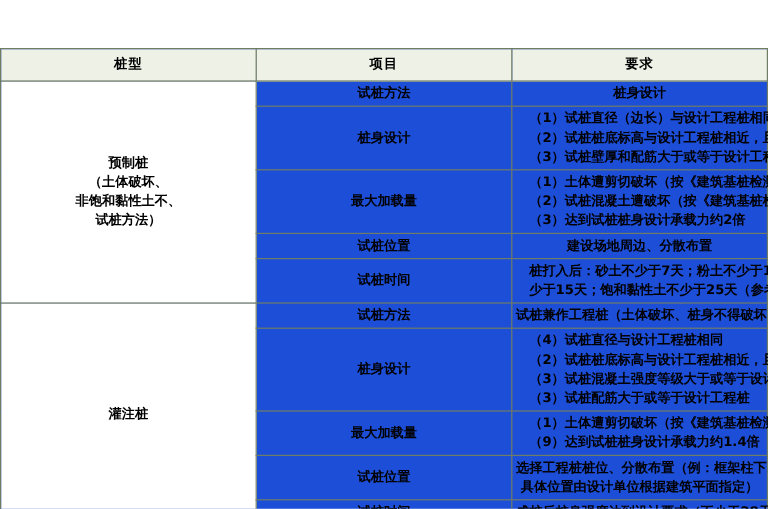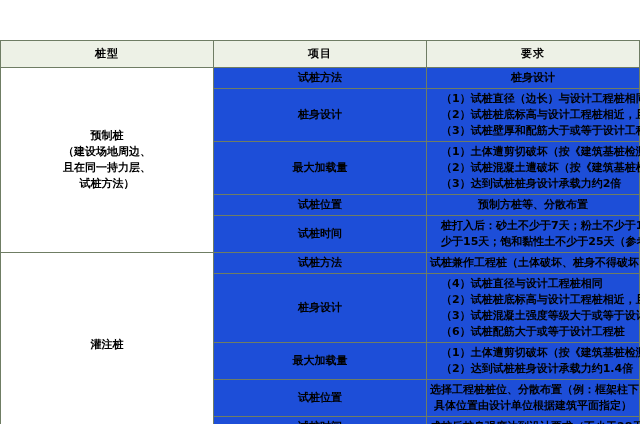--- a/index.html
+++ b/index.html
@@ -78,22 +78,22 @@
       <tr>
         <th class="col-type">桩型</th>
         <th class="col-item">项目</th>
         <th class="col-req">要求</th>
       </tr>
     </thead>
     <tbody>
         <tr>
           <td class="col-type typewrap" rowspan="5">
             <span class="line">预制桩</span>
-            <span class="line">（建设场地周边、</span>
-            <span class="line">且在同一持力层、</span>
+            <span class="line">（土体破坏、</span>
+            <span class="line">非饱和黏性土不、</span>
             <span class="line">试桩方法）</span>
           </td>
           <td class="col-item">试桩方法</td>
           <td class="col-req">
             <span class="line">桩身设计</span>
           </td>
         </tr>
         <tr>
           <td class="col-item">桩身设计</td>
           <td class="col-req left">
@@ -106,21 +106,21 @@
           <td class="col-item">最大加载量</td>
           <td class="col-req left">
             <span class="line">（1）土体遭剪切破坏（按《建筑基桩检测技术规范》判断）</span>
             <span class="line">（2）试桩混凝土遭破坏（按《建筑基桩检测技术规范》判断）</span>
             <span class="line">（3）达到试桩桩身设计承载力约2倍</span>
           </td>
         </tr>
         <tr>
           <td class="col-item">试桩位置</td>
           <td class="col-req">
-            <span class="line">预制方桩等、分散布置</span>
+            <span class="line">建设场地周边、分散布置</span>
           </td>
         </tr>
         <tr>
           <td class="col-item">试桩时间</td>
           <td class="col-req left">
             <span class="line">桩打入后：砂土不少于7天；粉土不少于10天；非饱和黏性土不</span>
             <span class="line">少于15天；饱和黏性土不少于25天（参考岩土勘察报告）</span>
           </td>
         </tr>
         <tr>
@@ -131,28 +131,28 @@
           <td class="col-req">
             <span class="line">试桩兼作工程桩（土体破坏、桩身不得破坏）</span>
           </td>
         </tr>
         <tr>
           <td class="col-item">桩身设计</td>
           <td class="col-req left">
             <span class="line">（4）试桩直径与设计工程桩相同</span>
             <span class="line">（2）试桩桩底标高与设计工程桩相近，且在同一持力层</span>
             <span class="line">（3）试桩混凝土强度等级大于或等于设计工程桩</span>
-            <span class="line">（6）试桩配筋大于或等于设计工程桩</span>
+            <span class="line">（3）试桩配筋大于或等于设计工程桩</span>
           </td>
         </tr>
         <tr>
           <td class="col-item">最大加载量</td>
           <td class="col-req left">
             <span class="line">（1）土体遭剪切破坏（按《建筑基桩检测技术规范》判断）</span>
-            <span class="line">（2）达到试桩桩身设计承载力约1.4倍</span>
+            <span class="line">（9）达到试桩桩身设计承载力约1.4倍</span>
           </td>
         </tr>
         <tr>
           <td class="col-item">试桩位置</td>
           <td class="col-req">
             <span class="line">选择工程桩桩位、分散布置（例：框架柱下、剪力墙角部，</span>
             <span class="line">具体位置由设计单位根据建筑平面指定）</span>
           </td>
         </tr>
         <tr>

